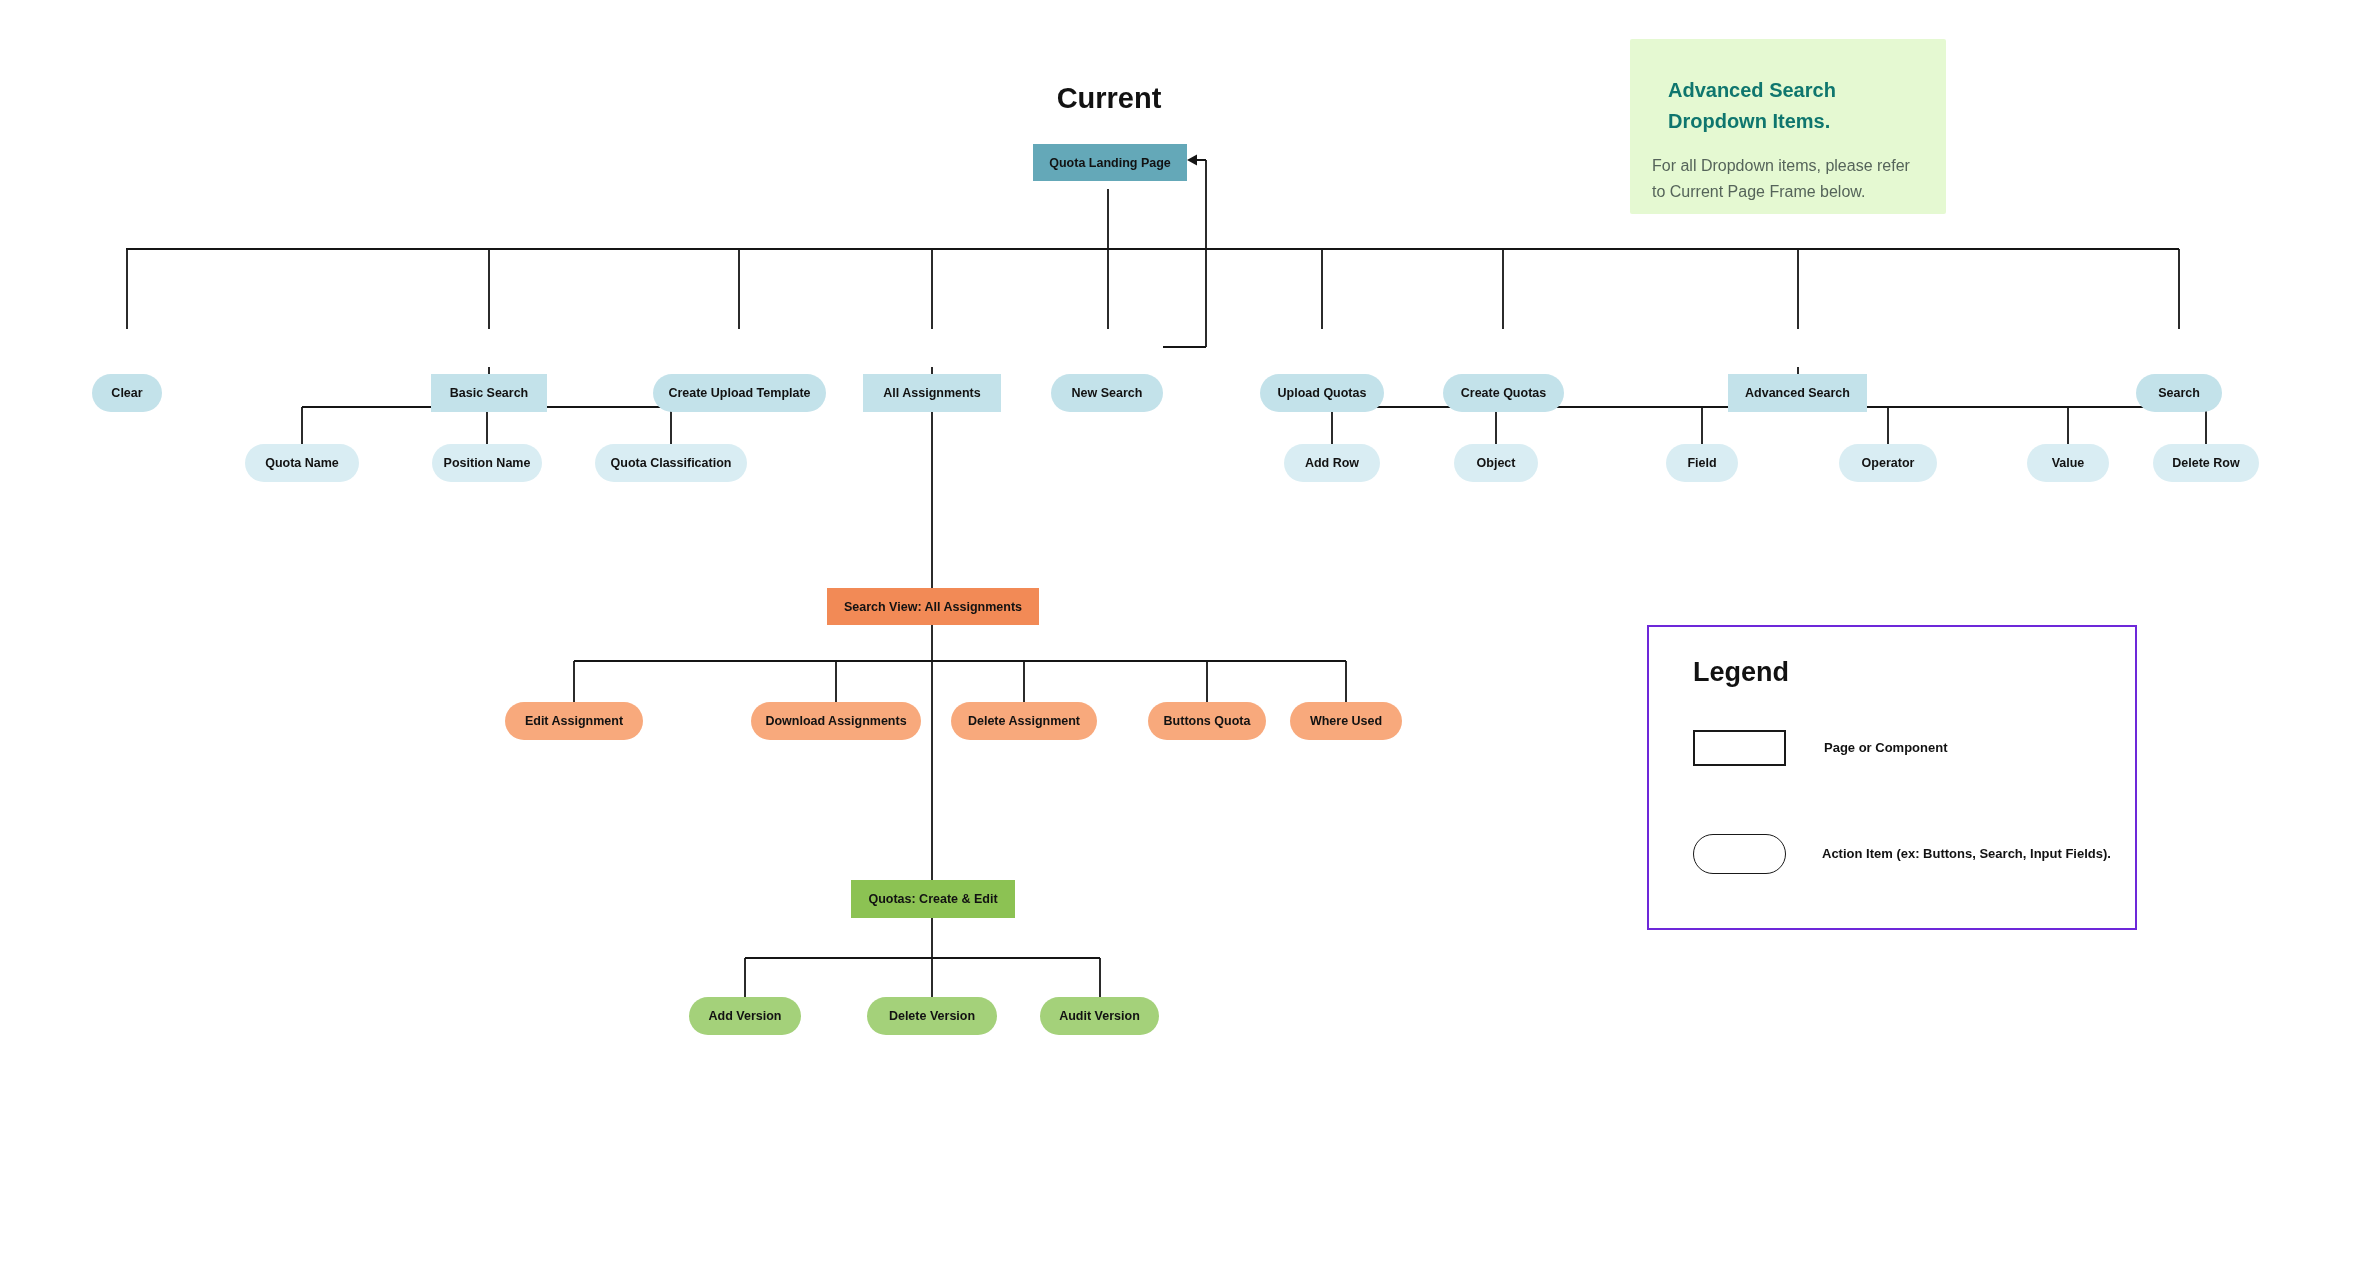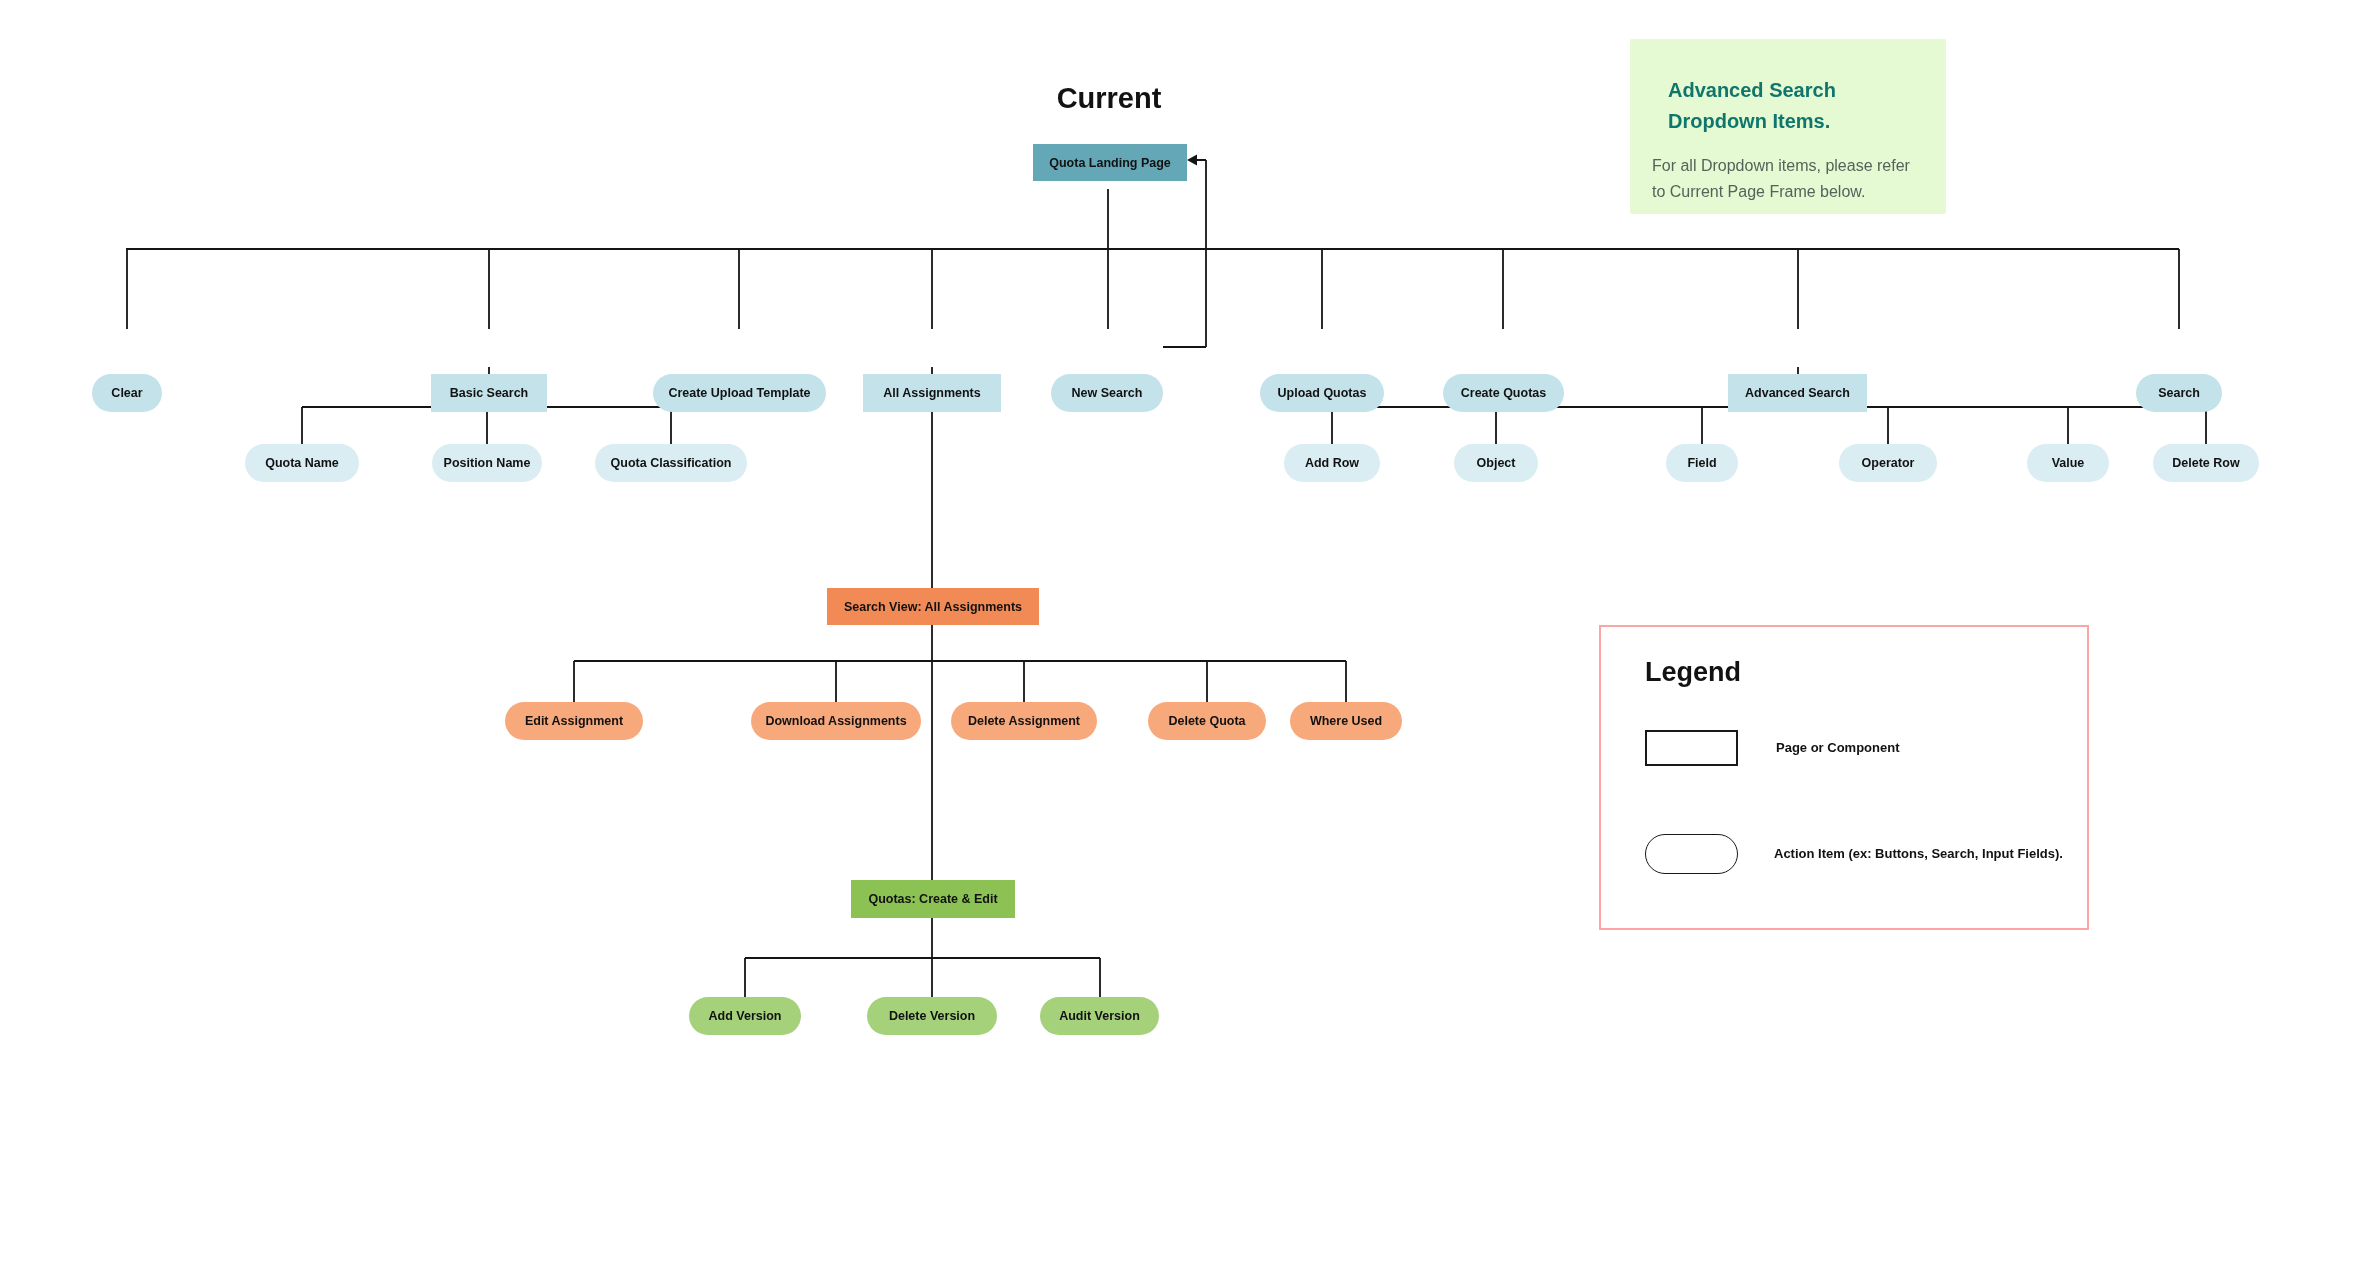--- a/index.html
+++ b/index.html
@@ -31,22 +31,22 @@
     background:var(--note-bg,#E5F9D2);border-radius:2px;box-sizing:border-box;
     padding:20px 22px;
   }
   .note-heading{
     font-size:20px;line-height:1.55;font-weight:700;color:#0f766e;margin:16px;
   }
   .note-body{
     font-size:16px;line-height:1.6;color:#55645A;margin:12px 0 0 0;
   }
   .legend-box{
-    position:absolute;left:1599px;top:625px;width:490px;height:305px;
-    background:#ffffff;border:2px solid #fca5a5;box-sizing:border-box;
+    position:absolute;left:1647px;top:625px;width:490px;height:305px;
+    background:#ffffff;border:2px solid #6d28d9;box-sizing:border-box;
   }
   .legend-title{
     position:absolute;left:44px;top:30px;font-size:27px;font-weight:700;color:#121212;margin:0;
   }
   .legend-swatch-rect{
     position:absolute;left:44px;top:103px;width:93px;height:36px;
     background:#fff;border:2px solid #191919;box-sizing:border-box;
   }
   .legend-swatch-pill{
     position:absolute;left:44px;top:207px;width:93px;height:40px;
@@ -98,21 +98,21 @@
   <div class="node pill p-blue-light" style="left:1454px;top:444px;width:84px;height:38px;">Object</div>
   <div class="node pill p-blue-light" style="left:1666px;top:444px;width:72px;height:38px;">Field</div>
   <div class="node pill p-blue-light" style="left:1839px;top:444px;width:98px;height:38px;">Operator</div>
   <div class="node pill p-blue-light" style="left:2027px;top:444px;width:82px;height:38px;">Value</div>
   <div class="node pill p-blue-light" style="left:2153px;top:444px;width:106px;height:38px;">Delete Row</div>
 
   <div class="node rect p-orange" style="left:827px;top:588px;width:212px;height:37px;">Search View: All Assignments</div>
   <div class="node pill p-orange-light" style="left:505px;top:702px;width:138px;height:38px;">Edit Assignment</div>
   <div class="node pill p-orange-light" style="left:751px;top:702px;width:170px;height:38px;">Download Assignments</div>
   <div class="node pill p-orange-light" style="left:951px;top:702px;width:146px;height:38px;">Delete Assignment</div>
-  <div class="node pill p-orange-light" style="left:1148px;top:702px;width:118px;height:38px;">Delete Quota</div>
+  <div class="node pill p-orange-light" style="left:1148px;top:702px;width:118px;height:38px;">Buttons Quota</div>
   <div class="node pill p-orange-light" style="left:1290px;top:702px;width:112px;height:38px;">Where Used</div>
 
   <div class="node rect p-green" style="left:851px;top:880px;width:164px;height:38px;">Quotas: Create &amp; Edit</div>
   <div class="node pill p-green-light" style="left:689px;top:997px;width:112px;height:38px;">Add Version</div>
   <div class="node pill p-green-light" style="left:867px;top:997px;width:130px;height:38px;">Delete Version</div>
   <div class="node pill p-green-light" style="left:1040px;top:997px;width:119px;height:38px;">Audit Version</div>
 
   <div class="note-card">
     <p class="note-heading">Advanced Search Dropdown Items.</p>
     <p class="note-body">For all Dropdown items, please refer to Current Page Frame below.</p>

